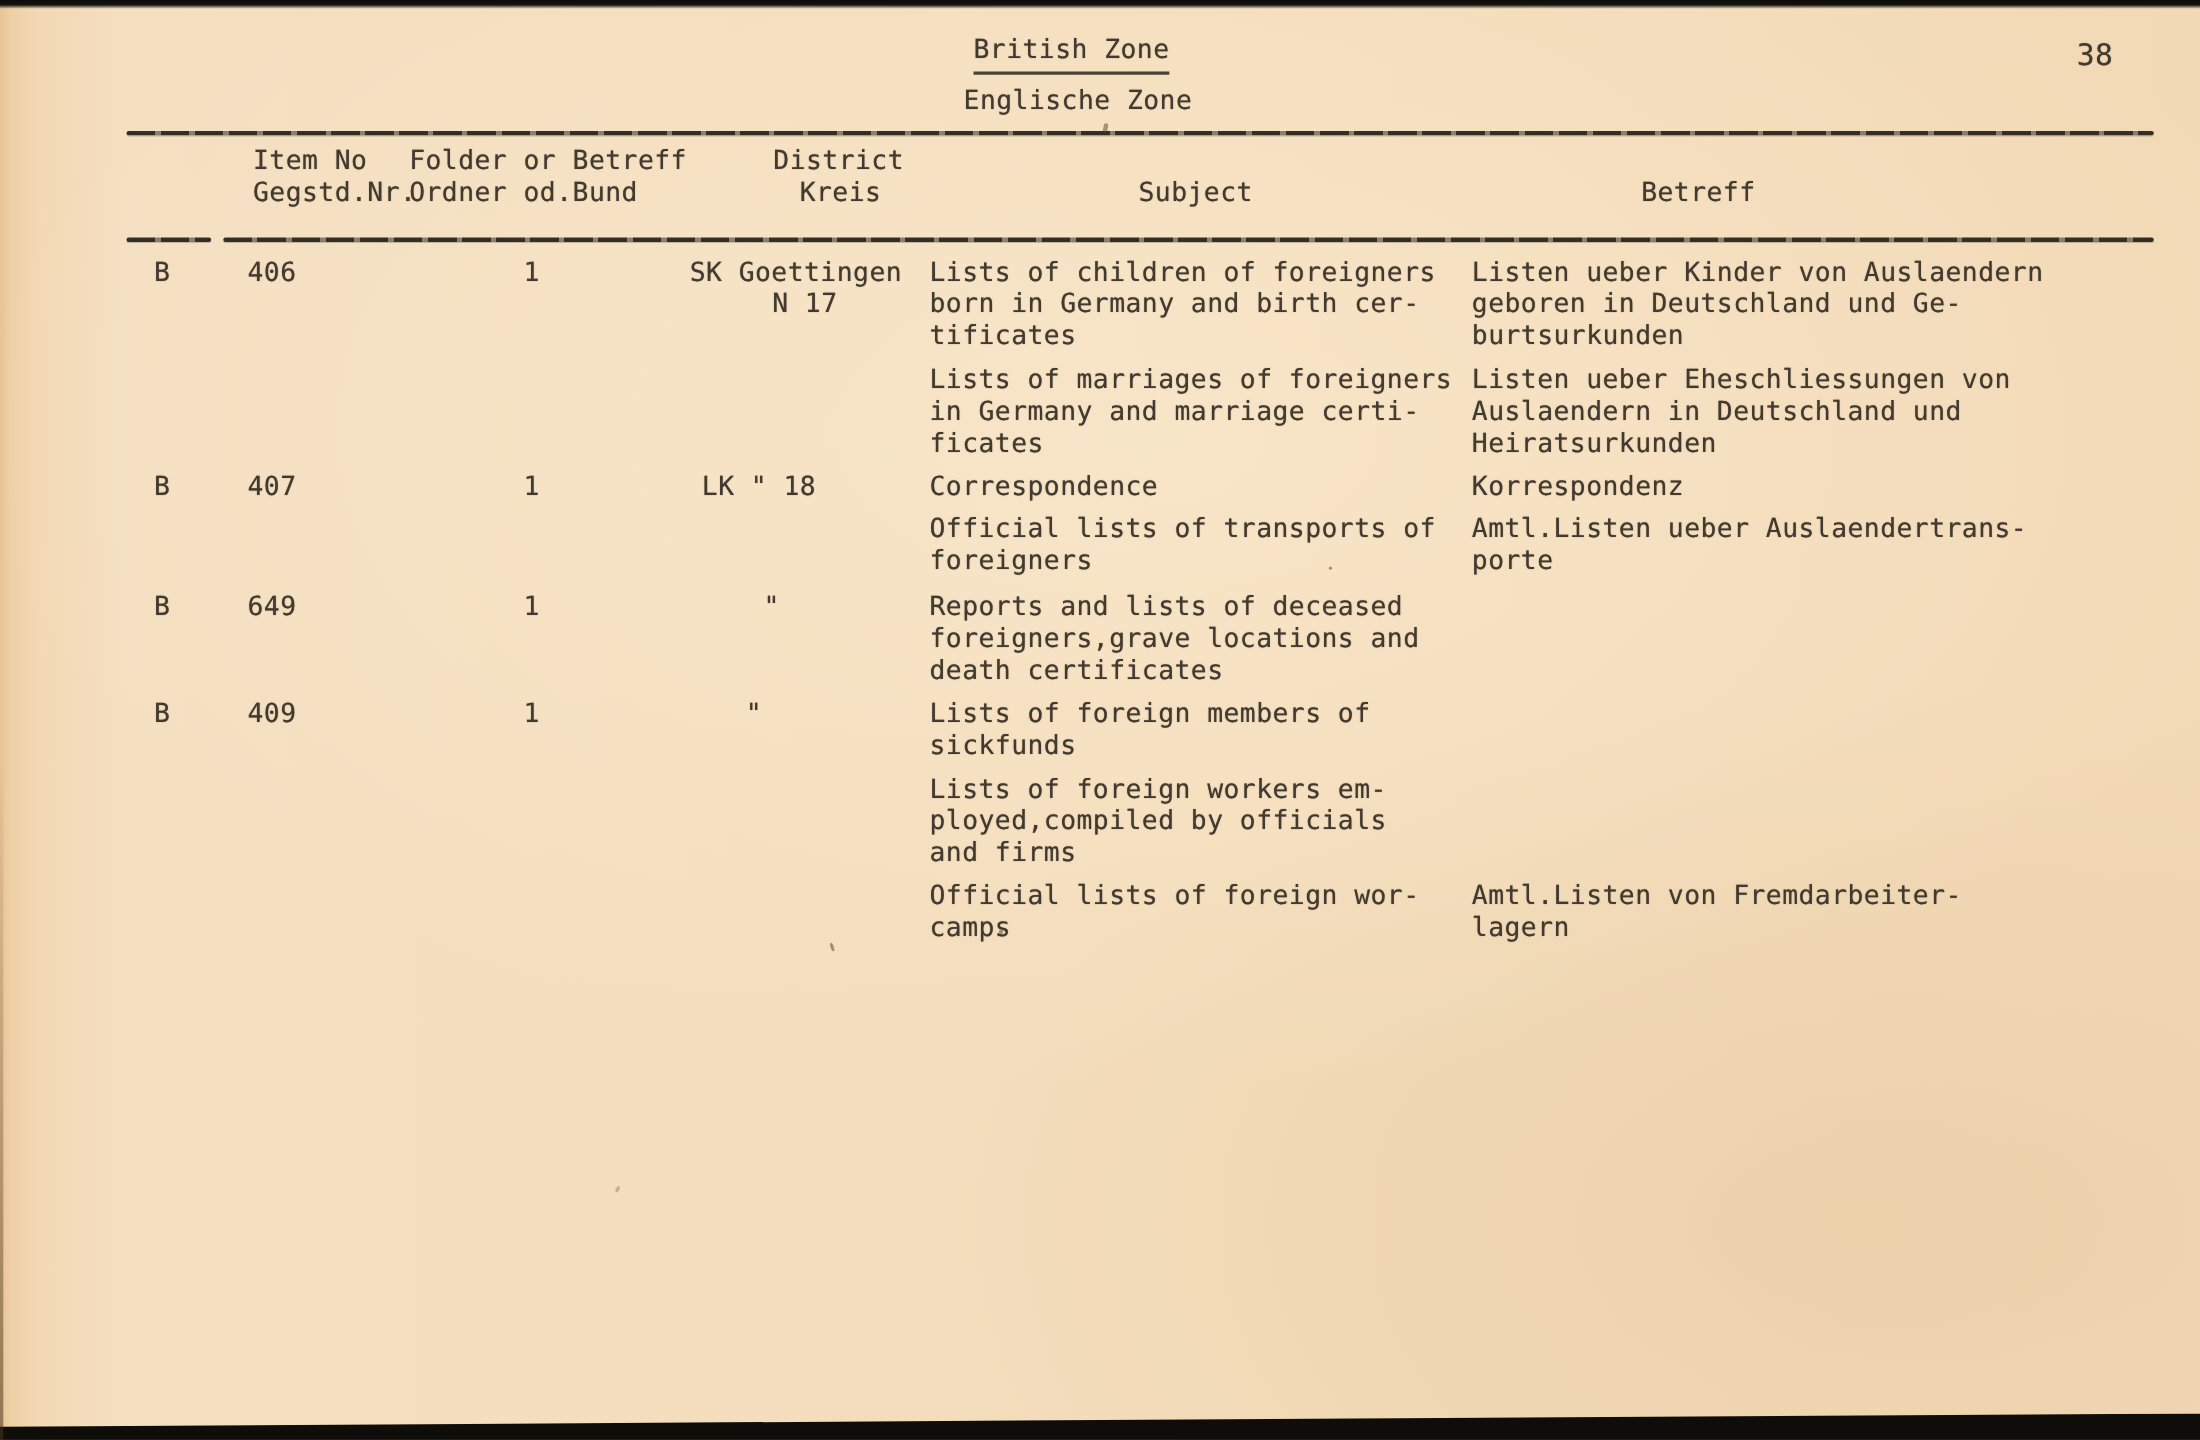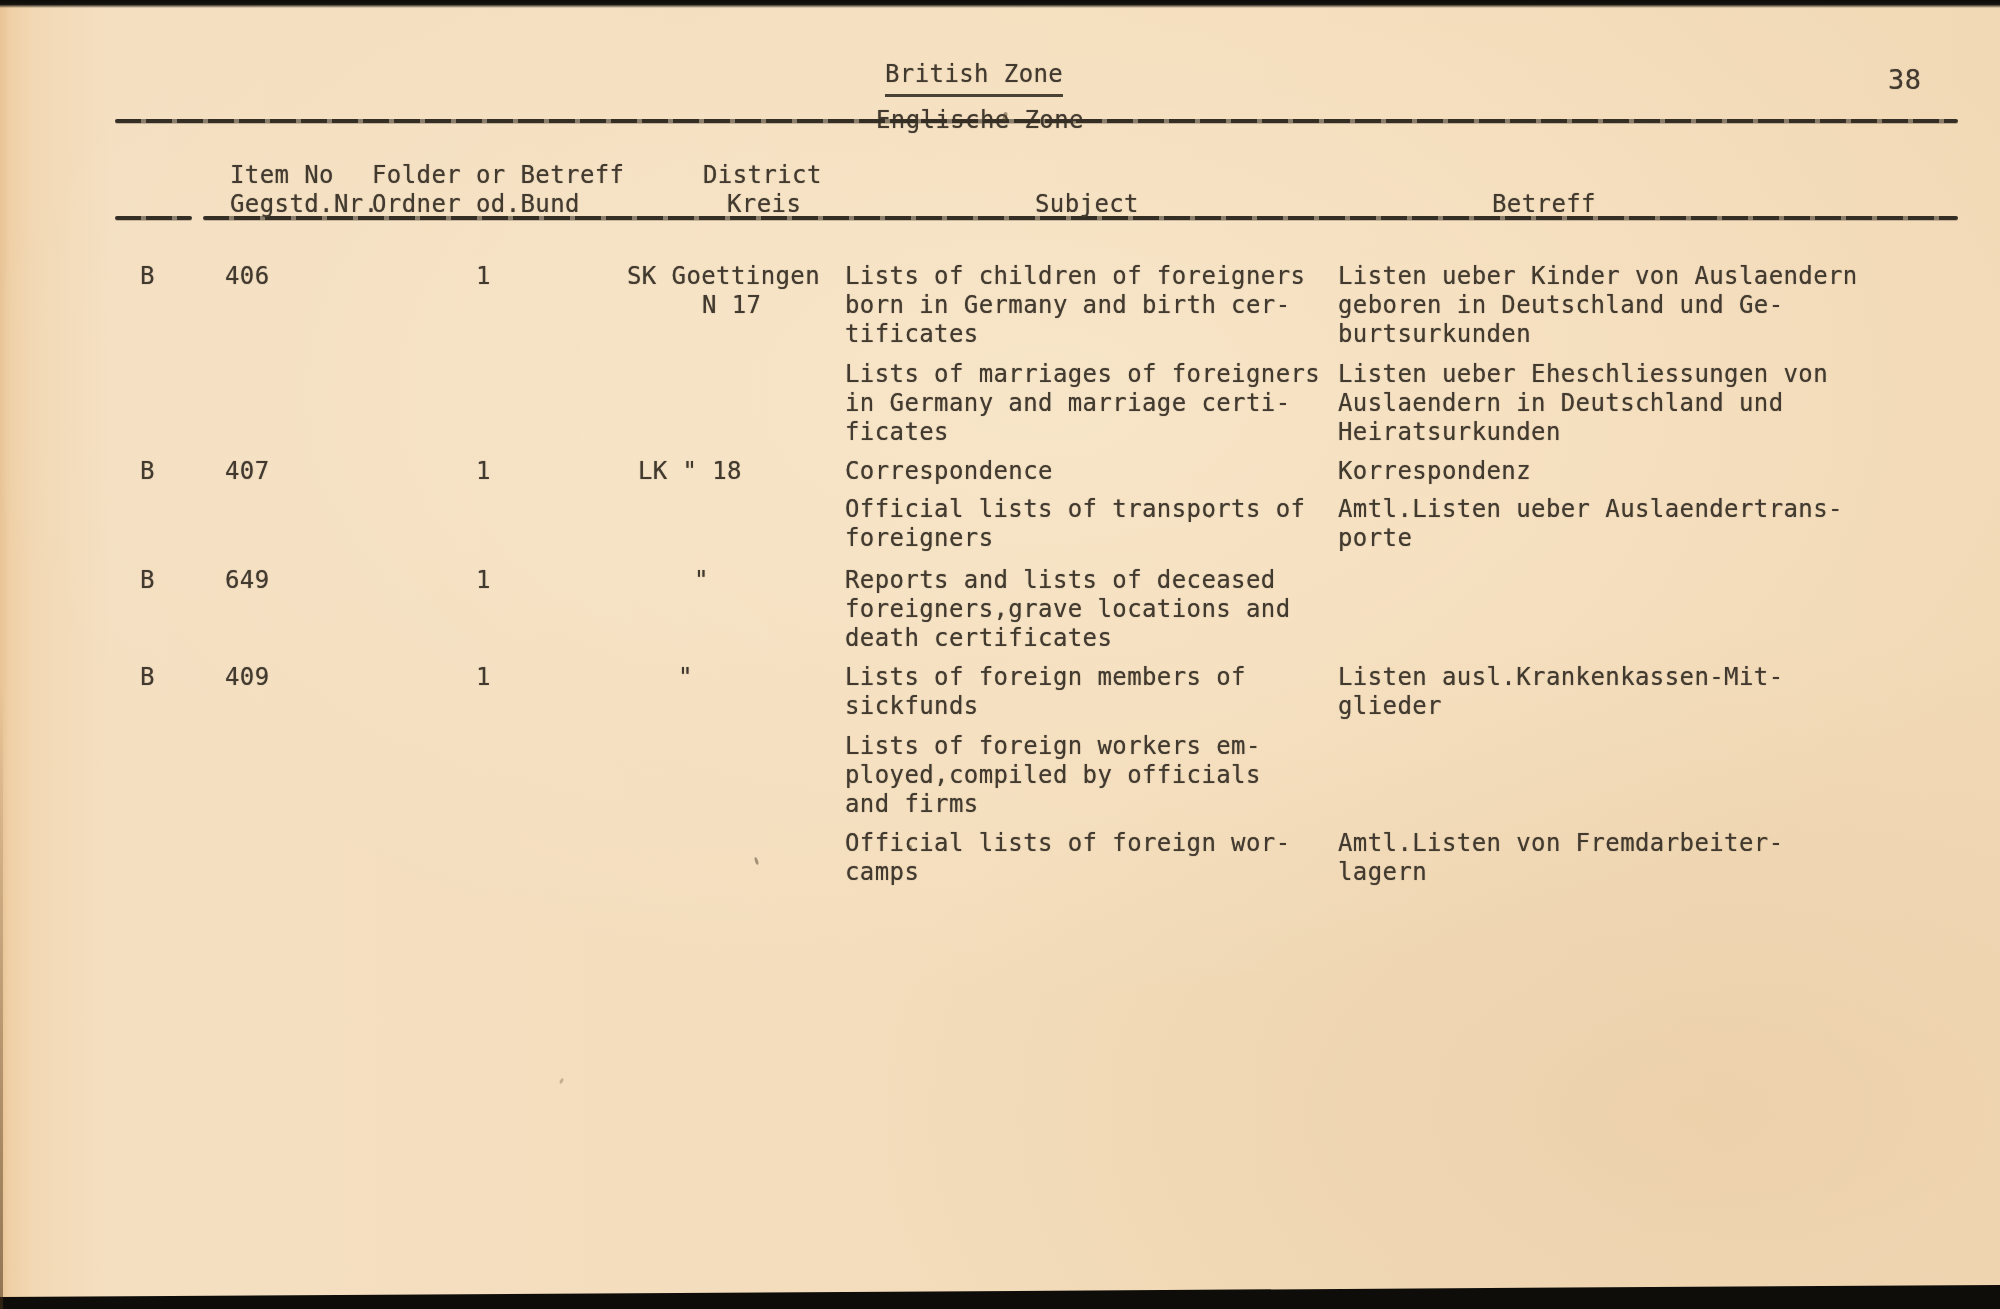--- a/index.html
+++ b/index.html
@@ -19,21 +19,20 @@
   .bar-bottom{position:absolute;left:0;bottom:0;width:100%;height:26px;background:#0e0d0a;
     clip-path:polygon(0 14px,100% 2px,100% 100%,0 100%);}
   .left-edge-line{position:absolute;left:0;bottom:0;width:3px;height:620px;
     background:linear-gradient(180deg,rgba(74,50,26,0),rgba(74,50,26,.55));}
   
   .t{
     position:absolute;
     font-size:24px;line-height:29px;letter-spacing:.4px;
     color:#423a2f;white-space:pre-line;
     text-shadow:0 0 1px rgba(66,58,47,.65);
-    margin-top:29px;
   }
   .title{border-bottom:3px solid rgba(56,49,39,.9);padding-bottom:5px;}
   .pgnum{font-size:27px;}
   
   .rule{
     position:absolute;height:4px;border-radius:2px;
     background:repeating-linear-gradient(90deg,
       #342e25 0px,#342e25 26px,rgba(52,46,37,.55) 26px,rgba(52,46,37,.55) 31px);
     box-shadow:0 1px 0 rgba(52,46,37,.25);
   }
@@ -102,22 +101,20 @@
   <div class="t" style="left:845px;top:537px">Reports and lists of deceased
 foreigners,grave locations and
 death certificates</div>
 
   <div class="t" style="left:140px;top:634px">B</div>
   <div class="t" style="left:225px;top:634px">409</div>
   <div class="t" style="left:476px;top:634px">1</div>
   <div class="t" style="left:678px;top:634px">"</div>
   <div class="t" style="left:845px;top:634px">Lists of foreign members of
 sickfunds</div>
-  <div class="t" style="left:1338px;top:634px">Listen ausl.Krankenkassen-Mit-
-glieder</div>
   <div class="t" style="left:845px;top:703px">Lists of foreign workers em-
 ployed,compiled by officials
 and firms</div>
   <div class="t" style="left:845px;top:800px">Official lists of foreign wor-
 camps</div>
   <div class="t" style="left:1338px;top:800px">Amtl.Listen von Fremdarbeiter-
 lagern</div>
 
   <div class="speck" style="left:1003px;top:112px;width:4px;height:9px;border-radius:2px;transform:rotate(12deg)"></div>
   <div class="speck" style="left:908px;top:845px;width:4px;height:4px"></div>

